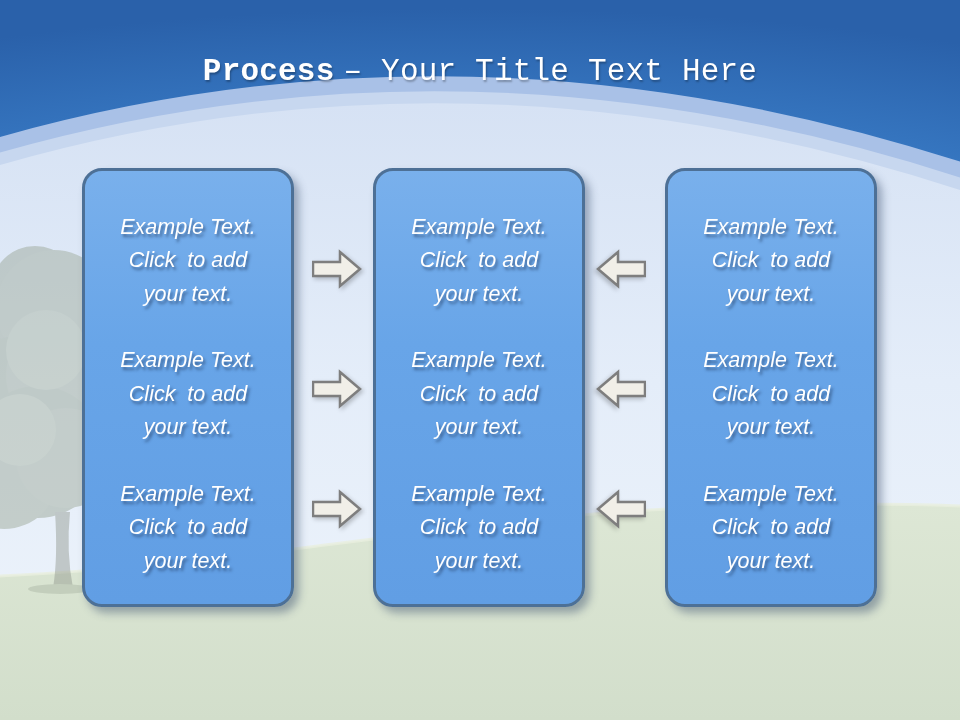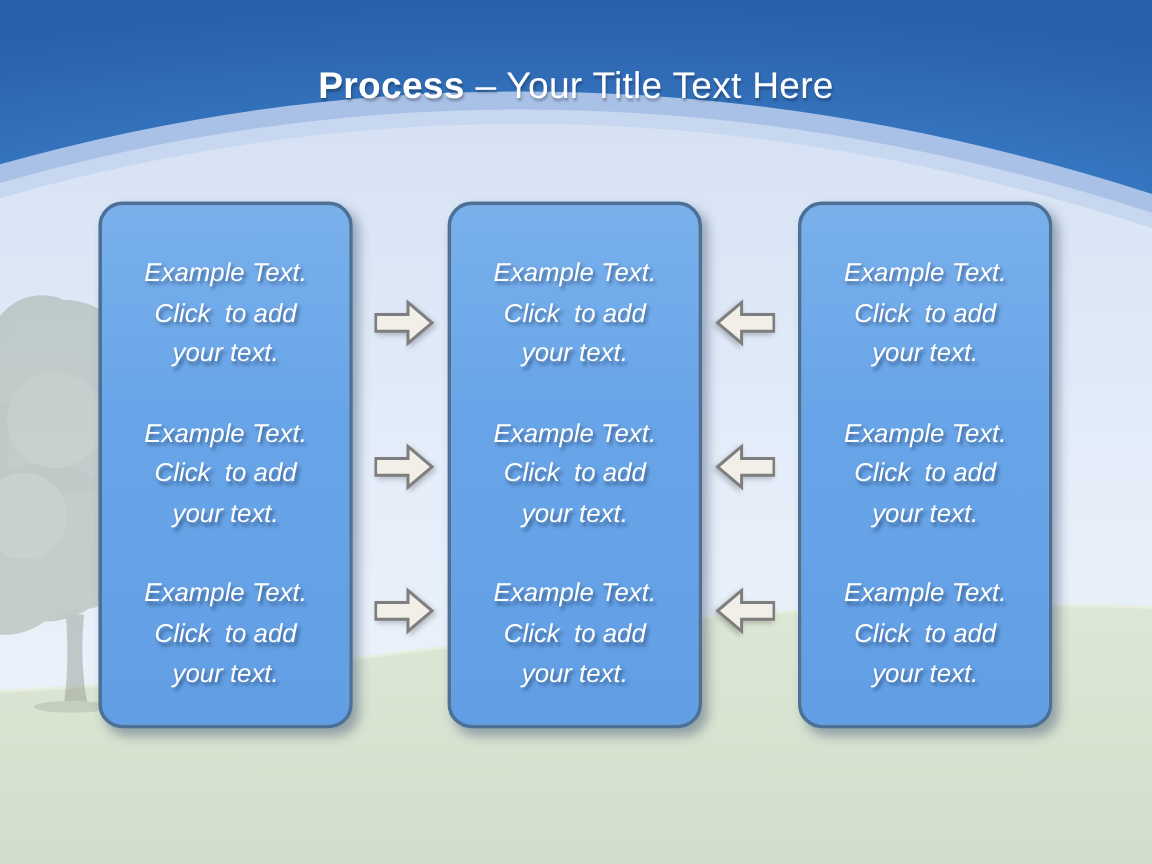--- a/index.html
+++ b/index.html
@@ -8,31 +8,32 @@
     font-family:"Liberation Sans",sans-serif;
   }
   .bg{position:absolute;left:0;top:0;width:960px;height:720px;display:block;}
 
   
   .title{
     position:absolute;left:0;top:52px;width:100%;margin:0;
     text-align:center;color:#ffffff;font-size:31px;font-weight:400;
     line-height:40px;letter-spacing:.2px;
     text-shadow:1px 2px 2px rgba(0,0,0,.28);
+    font-family:Liberation Mono, monospace;
   }
   .title .bold{font-weight:700;}
   .title .rest{margin-left:9px;}
 
   
   .box{
     position:absolute;top:168px;width:212px;height:439px;
     box-sizing:border-box;border:3px solid #4d7096;border-radius:20px;
     background:linear-gradient(180deg,#79b0ec 0%,#68a5e8 40%,#619ee4 100%);
     box-shadow:5px 6px 9px rgba(60,80,110,.45);
-    display:flex;flex-direction:column;justify-content:space-between;
+    display:flex;flex-direction:column;justify-content:center;
     padding:40px 8px 26px 8px;gap:33px;
   }
   .box.left{left:82px;}
   .box.center{left:373px;}
   .box.right{left:665px;}
   .box p{
     margin:0;color:#ffffff;font-style:italic;font-weight:400;
     font-size:21.5px;line-height:33.5px;text-align:center;white-space:pre-wrap;
     text-shadow:2px 3px 3px rgba(25,45,80,.55);
   }

